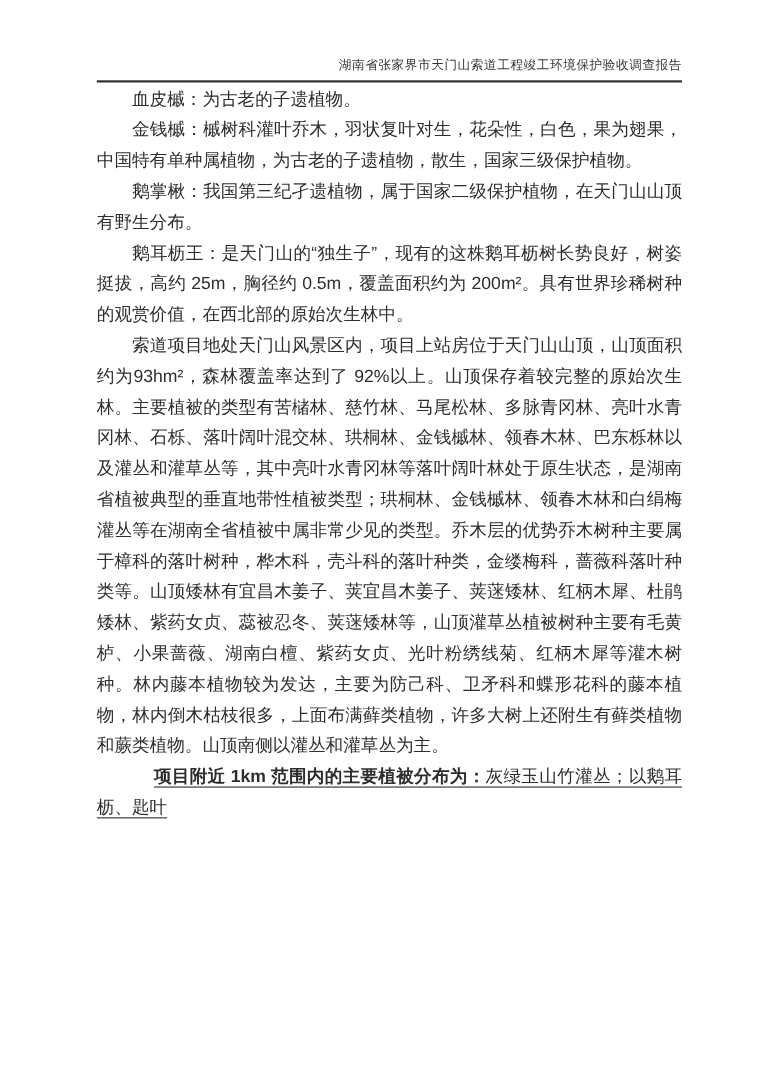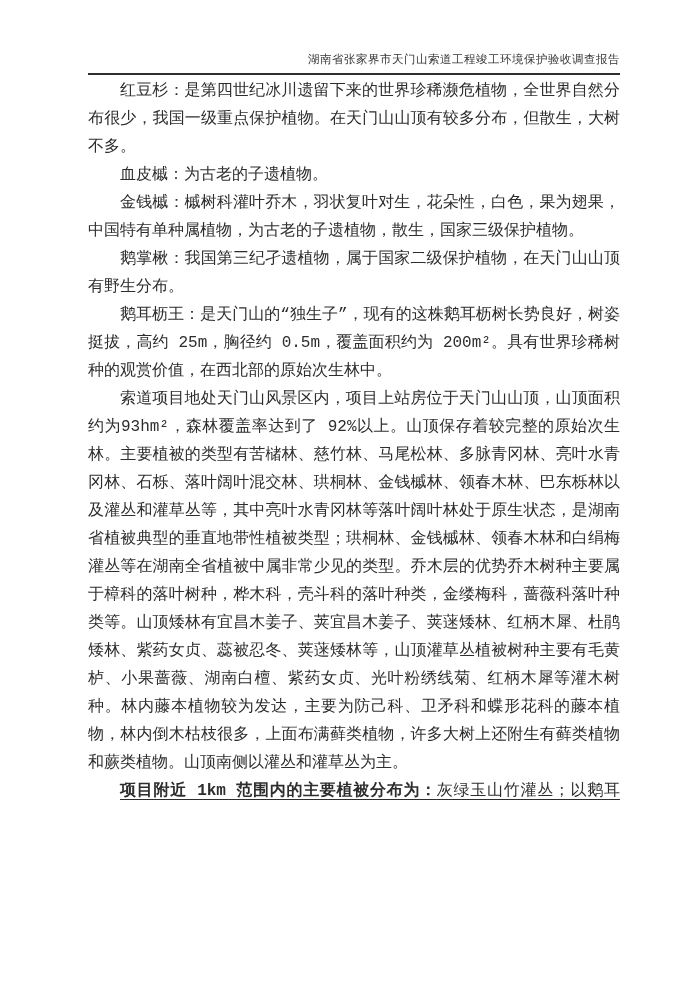--- a/index.html
+++ b/index.html
@@ -2,21 +2,21 @@
 <html><head>
 <meta charset="utf-8">
 <style>
   html, body { margin: 0; padding: 0; background: #ffffff; }
   .page {
     position: relative;
     width: 700px;
     height: 807px;
     background: #ffffff;
     overflow: hidden;
-    font-family: Liberation Mono, monospace;
+    font-family: Liberation Sans, sans-serif;
     color: #2d2d2d;
   }
   .header-title {
     position: absolute;
     top: 52px;
     right: 80px;
     font-size: 11.5px;
     letter-spacing: 0.5px;
     color: #363636;
     white-space: nowrap;
@@ -43,20 +43,21 @@
     margin: 0;
     padding: 0;
     text-indent: 2em;
   }
   .final-paragraph {
     text-decoration: underline;
     text-underline-offset: 4px;
   }
   .final-paragraph .lead {
     font-weight: bold;
+    margin-left: 20px;
   }
   .page-number {
     position: absolute;
     top: 960px;
     left: 0;
     width: 100%;
     text-align: center;
     font-size: 16px;
     color: #c2410c;
   }
@@ -64,21 +65,20 @@
 </head>
 <body>
 
 <div class="page">
 
   <div class="header-title">湖南省张家界市天门山索道工程竣工环境保护验收调查报告</div>
 
   <div class="header-rule"></div>
 
   <div class="content">
-    <p>红豆杉：是第四世纪冰川遗留下来的世界珍稀濒危植物，全世界自然分布很少，我国一级重点保护植物。在天门山山顶有较多分布，但散生，大树不多。</p>
     <p>血皮槭：为古老的子遗植物。</p>
     <p>金钱槭：槭树科灌叶乔木，羽状复叶对生，花朵性，白色，果为翅果，中国特有单种属植物，为古老的子遗植物，散生，国家三级保护植物。</p>
     <p>鹅掌楸：我国第三纪孑遗植物，属于国家二级保护植物，在天门山山顶有野生分布。</p>
     <p>鹅耳枥王：是天门山的“独生子”，现有的这株鹅耳枥树长势良好，树姿挺拔，高约 25m，胸径约 0.5m，覆盖面积约为 200m²。具有世界珍稀树种的观赏价值，在西北部的原始次生林中。</p>
     <p>索道项目地处天门山风景区内，项目上站房位于天门山山顶，山顶面积约为93hm²，森林覆盖率达到了 92%以上。山顶保存着较完整的原始次生林。主要植被的类型有苦槠林、慈竹林、马尾松林、多脉青冈林、亮叶水青冈林、石栎、落叶阔叶混交林、珙桐林、金钱槭林、领春木林、巴东栎林以及灌丛和灌草丛等，其中亮叶水青冈林等落叶阔叶林处于原生状态，是湖南省植被典型的垂直地带性植被类型；珙桐林、金钱槭林、领春木林和白绢梅灌丛等在湖南全省植被中属非常少见的类型。乔木层的优势乔木树种主要属于樟科的落叶树种，桦木科，壳斗科的落叶种类，金缕梅科，蔷薇科落叶种类等。山顶矮林有宜昌木姜子、荚宜昌木姜子、荚蒾矮林、红柄木犀、杜鹃矮林、紫药女贞、蕊被忍冬、荚蒾矮林等，山顶灌草丛植被树种主要有毛黄栌、小果蔷薇、湖南白檀、紫药女贞、光叶粉绣线菊、红柄木犀等灌木树种。林内藤本植物较为发达，主要为防己科、卫矛科和蝶形花科的藤本植物，林内倒木枯枝很多，上面布满藓类植物，许多大树上还附生有藓类植物和蕨类植物。山顶南侧以灌丛和灌草丛为主。</p>
     <p class="final-paragraph"><span class="lead">项目附近 1km 范围内的主要植被分布为：</span><span>灰绿玉山竹灌丛；以鹅耳枥、匙叶</span></p>
   </div>
 
   <div class="page-number">44</div>
 

